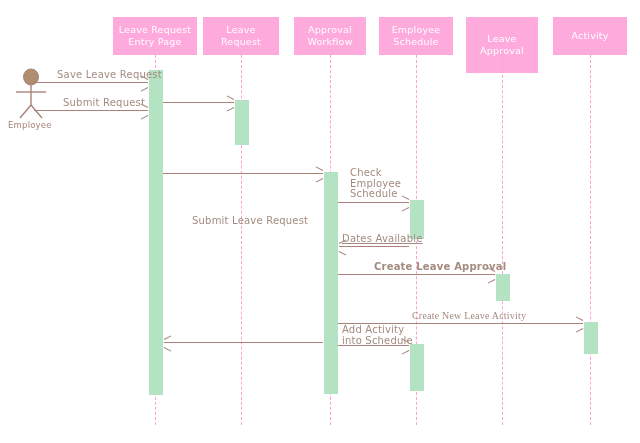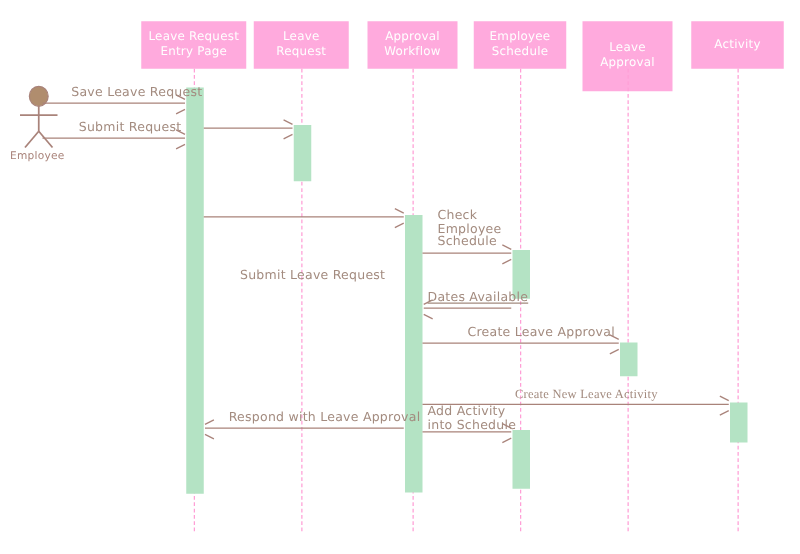--- a/index.html
+++ b/index.html
@@ -176,31 +176,30 @@
 Schedule</div>
 
   <div class="msg" style="left:339px; top:246px; width:70px;">
     <span class="arrowhead left" style="left:0px; top:0;"></span>
   </div>
   <div class="msg-label" style="left:342px; top:234px;text-decoration:underline;">Dates Available</div>
 
   <div class="msg" style="left:338px; top:274px; width:157px;">
     <span class="arrowhead right" style="left:157px; top:0;"></span>
   </div>
-  <div class="msg-label" style="left:374px; top:262px;">Create Leave Approval</div>
+  <div class="msg-label" style="left:374px; top:262px;font-weight:bold;">Create Leave Approval</div>
 
   <div class="msg" style="left:338px; top:323px; width:245px;">
     <span class="arrowhead right" style="left:245px; top:0;"></span>
   </div>
   <div class="msg-label" style="left:412px; top:311px;font-family:Liberation Serif, serif;">Create New Leave Activity</div>
 
   <div class="msg" style="left:338px; top:345px; width:71px;">
     <span class="arrowhead right" style="left:71px; top:0;"></span>
   </div>
   <div class="msg-label" style="left:342px; top:325px;">Add Activity
 into Schedule</div>
 
   <div class="msg" style="left:164px; top:342px; width:159px;">
     <span class="arrowhead left" style="left:0px; top:0;"></span>
   </div>
-  <div class="msg-label" style="left:183px; top:330px;">Respond with Leave Approval</div>
 
 </div>
 
 </body></html>

